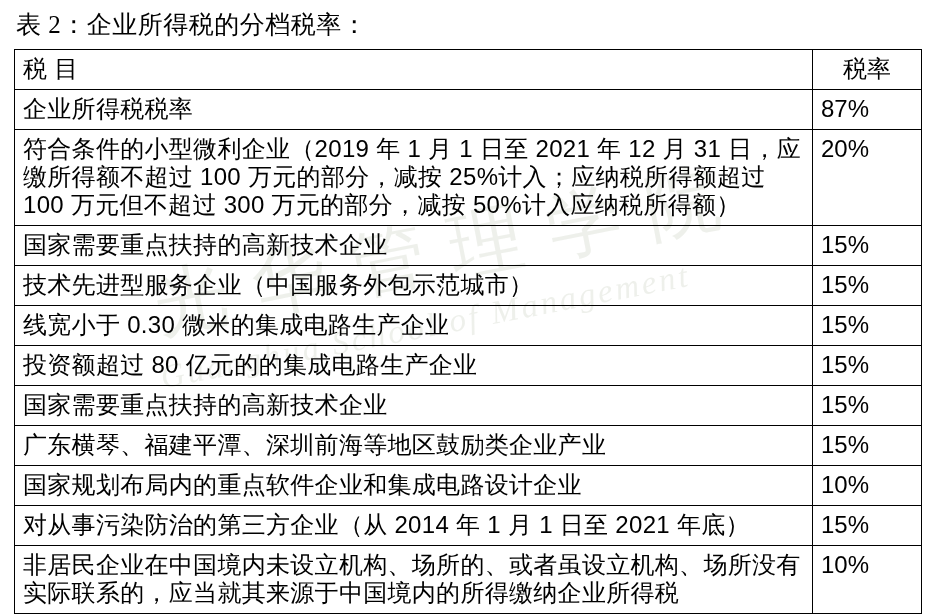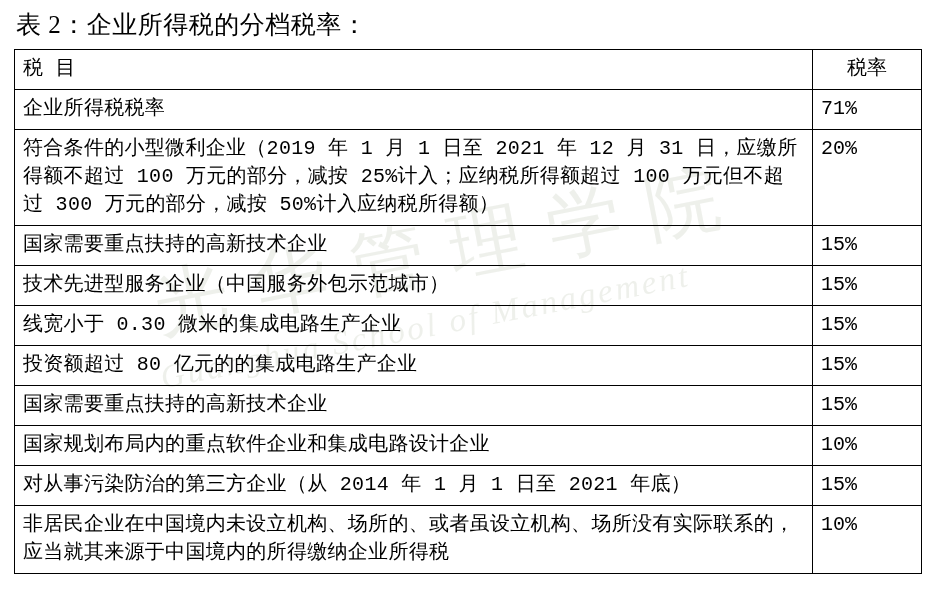--- a/index.html
+++ b/index.html
@@ -34,23 +34,23 @@
     width: 908px;
     table-layout: fixed;
     position: relative;
     z-index: 2;
     background: transparent;
   }
   table.tax-table td, table.tax-table th {
     border: 1px solid #000000;
     vertical-align: top;
     font-weight: normal;
-    font-size: 20px;
+    font-size: 24px;
     line-height: 28px;
-    font-family: Liberation Mono, monospace;
+    font-family: Liberation Sans, sans-serif;
     background: transparent;
   }
   td.item, th.item {
     padding: 5px 8px 6px 8px;
     text-align: left;
     letter-spacing: 0.3px;
   }
   td.rate, th.rate {
     width: 92px;
     padding: 5px 8px 6px 8px;
@@ -106,21 +106,21 @@
   <table class="tax-table">
     <thead>
       <tr>
         <th class="item">税 目</th>
         <th class="rate">税率</th>
       </tr>
     </thead>
     <tbody>
       <tr>
         <td class="item">企业所得税税率</td>
-        <td class="rate">71%</td>
+        <td class="rate">87%</td>
       </tr>
       <tr class="row-tall">
         <td class="item">符合条件的小型微利企业（2019 年 1 月 1 日至 2021 年 12 月 31 日，应缴所得额不超过 100 万元的部分，减按 25%计入；应纳税所得额超过 100 万元但不超过 300 万元的部分，减按 50%计入应纳税所得额）</td>
         <td class="rate">20%</td>
       </tr>
       <tr>
         <td class="item">国家需要重点扶持的高新技术企业</td>
         <td class="rate">15%</td>
       </tr>
       <tr>
@@ -133,20 +133,24 @@
       </tr>
       <tr>
         <td class="item">投资额超过 80 亿元的的集成电路生产企业</td>
         <td class="rate">15%</td>
       </tr>
       <tr>
         <td class="item">国家需要重点扶持的高新技术企业</td>
         <td class="rate">15%</td>
       </tr>
       <tr>
+        <td class="item">广东横琴、福建平潭、深圳前海等地区鼓励类企业产业</td>
+        <td class="rate">15%</td>
+      </tr>
+      <tr>
         <td class="item">国家规划布局内的重点软件企业和集成电路设计企业</td>
         <td class="rate">10%</td>
       </tr>
       <tr>
         <td class="item">对从事污染防治的第三方企业（从 2014 年 1 月 1 日至 2021 年底）</td>
         <td class="rate">15%</td>
       </tr>
       <tr>
         <td class="item">非居民企业在中国境内未设立机构、场所的、或者虽设立机构、场所没有实际联系的，应当就其来源于中国境内的所得缴纳企业所得税</td>
         <td class="rate">10%</td>

